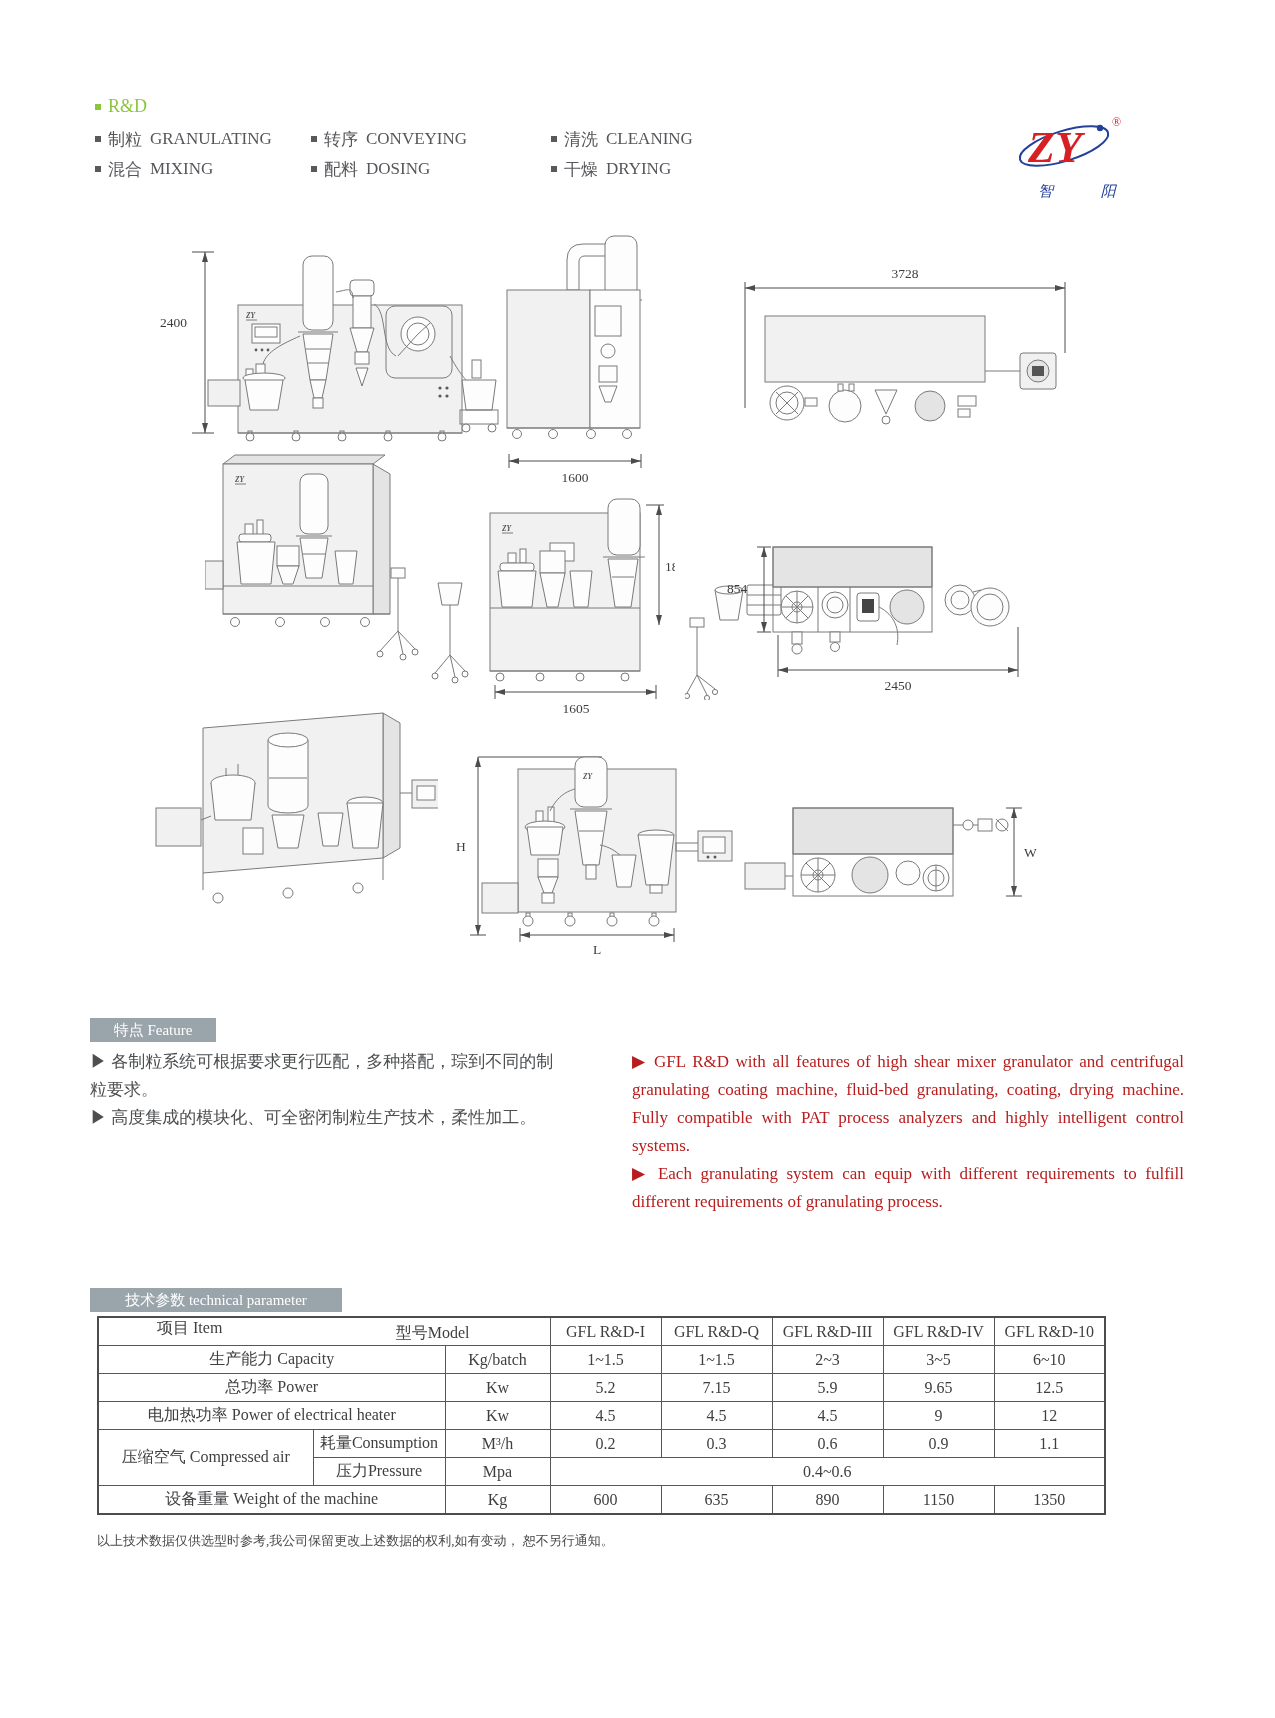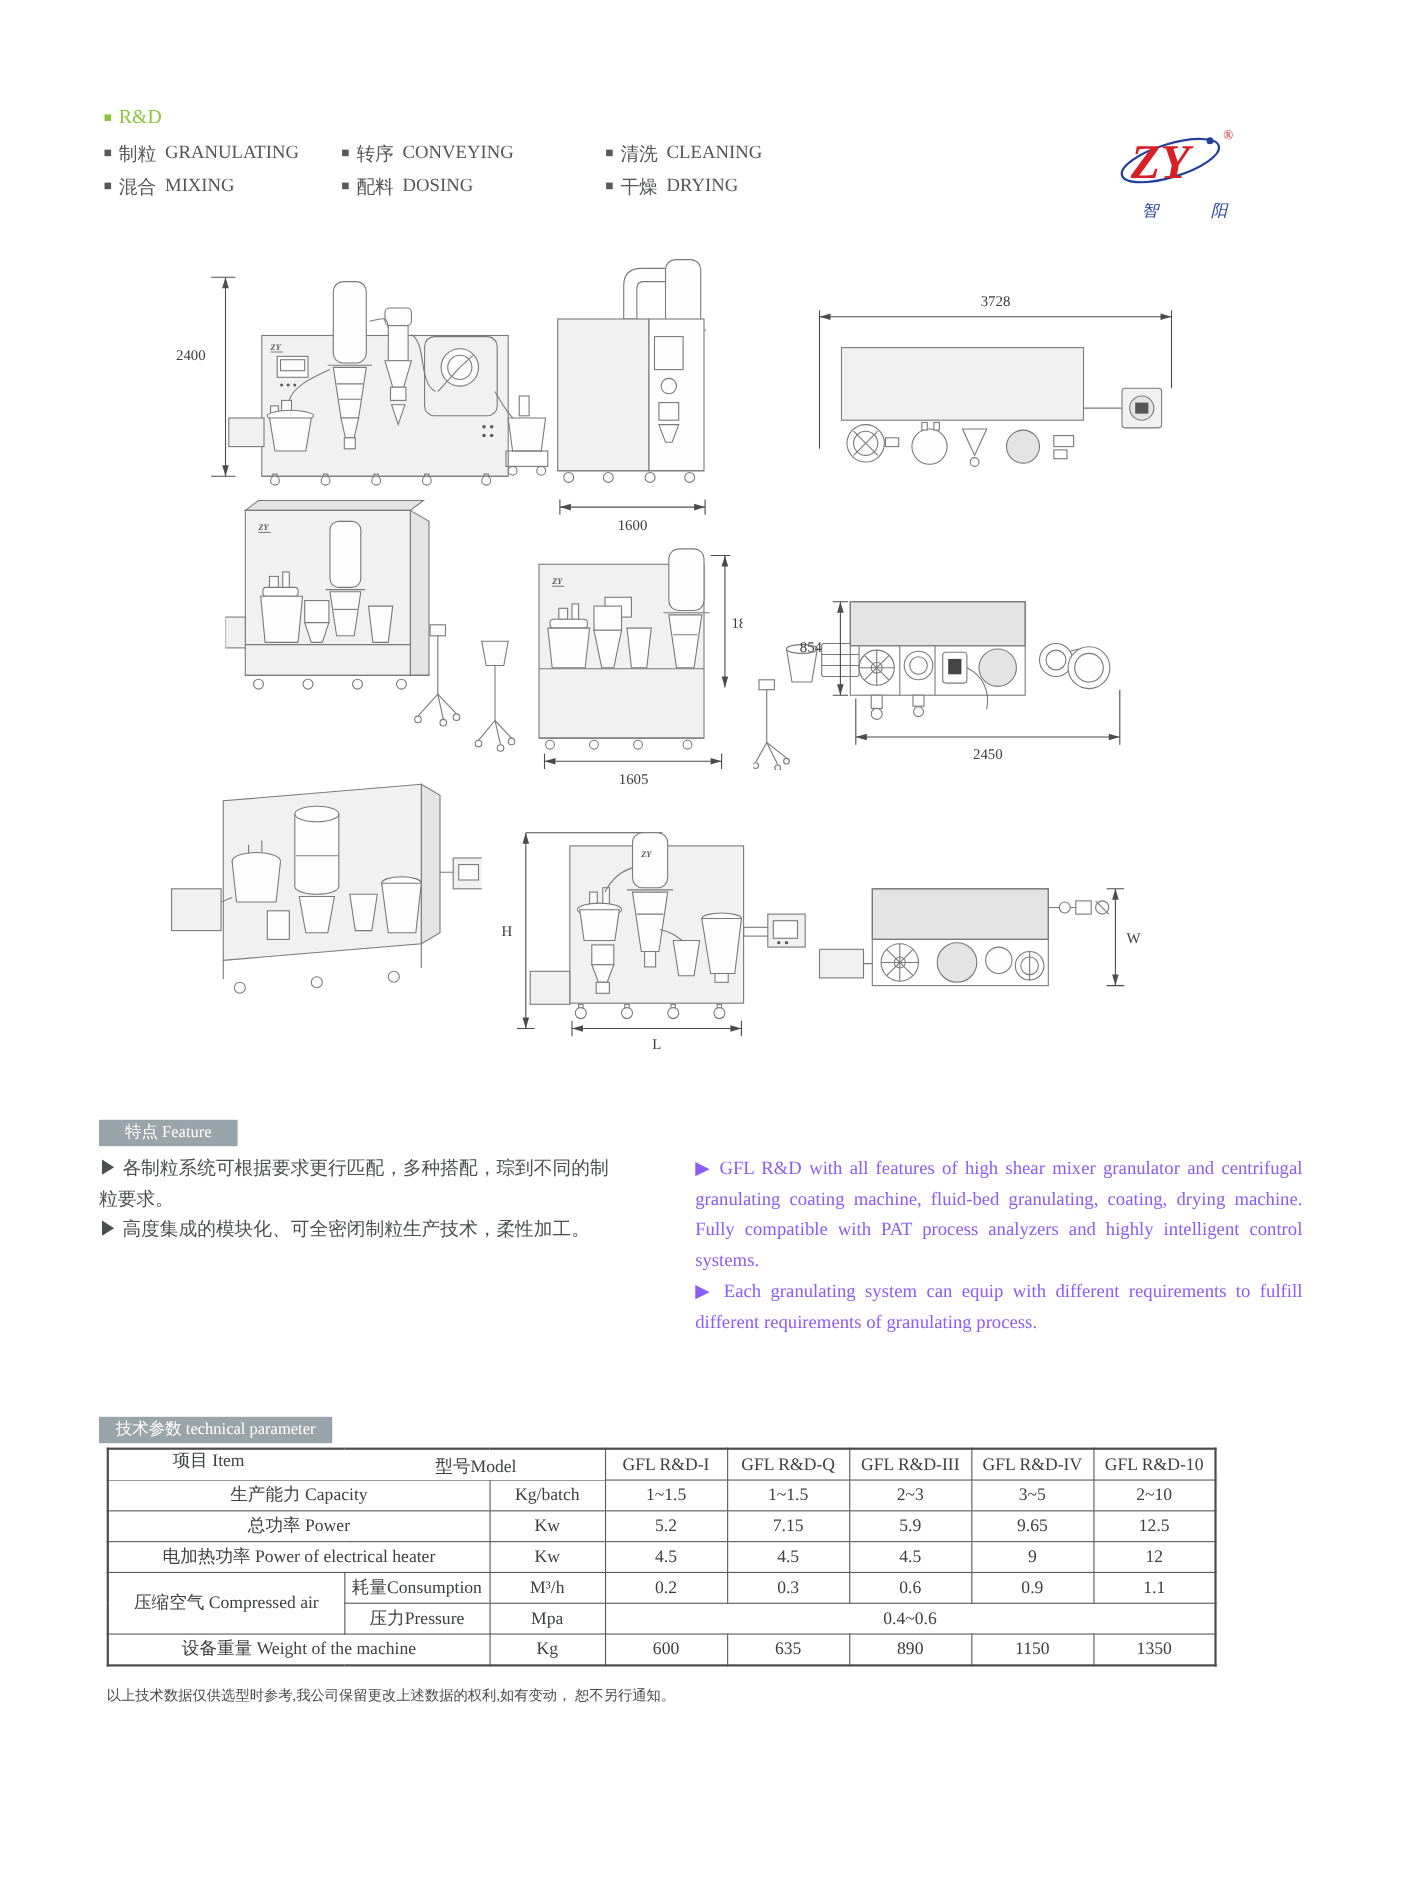--- a/index.html
+++ b/index.html
@@ -30,21 +30,21 @@
   .dot{fill:#5a5a5a;stroke:none;}
   .mini{font-size:7.5px;font-weight:bold;font-style:italic;fill:#555;}
 
   
   .badge{position:absolute;background:#9aa5ab;color:#fff;font-size:15px;height:24px;
          line-height:24px;text-align:center;}
   .feature-zh{position:absolute;left:90px;top:1048px;width:480px;font-size:17px;
               line-height:28px;color:#4c4e50;}
   .feature-zh p,.feature-en p{margin:0;}
   .feature-en{position:absolute;left:632px;top:1048px;width:552px;font-size:17px;
-              line-height:28px;color:#8b5cf6;text-align:justify;}
+              line-height:28px;color:#b91c1c;text-align:justify;}
 
   table.params{position:absolute;left:97px;top:1316px;border-collapse:collapse;
                table-layout:fixed;font-size:16px;color:#3e3f41;border:2px solid #4c4c4c;}
   table.params td{border:1px solid #585858;text-align:center;height:27px;padding:0 2px;
                   background:#fff;overflow:hidden;white-space:nowrap;}
   td.green{background:#ebf1da;}
   td.gray{background:#e9e9e9;}
   td.corner{background:#ebf1da;position:relative;height:48px;
     background-image:linear-gradient(to bottom right,
       transparent calc(50% - 0.8px), #585858 calc(50% - 0.8px),
@@ -576,21 +576,21 @@
   <div class="feature-zh">
     <p>▶ 各制粒系统可根据要求更行匹配，多种搭配，琮到不同的制粒要求。</p>
     <p>▶ 高度集成的模块化、可全密闭制粒生产技术，柔性加工。</p>
   </div>
 
   <div class="feature-en">
     <p>▶ GFL R&amp;D with all features of high shear mixer granulator and centrifugal granulating coating machine, fluid-bed granulating, coating, drying machine. Fully compatible with PAT process analyzers and highly intelligent control systems.</p>
     <p>▶ Each granulating system can equip with different requirements to fulfill different requirements of granulating process.</p>
   </div>
 
-  <div class="badge" style="left:90px;top:1288px;width:212px">技术参数  technical parameter</div>
+  <div class="badge" style="left:90px;top:1288px;width:252px">技术参数  technical parameter</div>
 
   <table class="params">
     <colgroup>
       <col style="width:215px">
         <col style="width:132px">
         <col style="width:105px">
       <col style="width:111px">
         <col style="width:111px">
         <col style="width:111px">
       <col style="width:111px">
@@ -608,21 +608,21 @@
         <td class="gray">GFL R&amp;D-IV</td>
         <td class="gray">GFL R&amp;D-10</td>
       </tr>
       <tr>
         <td class="green" colspan="2">生产能力 Capacity</td>
         <td>Kg/batch</td>
         <td>1~1.5</td>
         <td>1~1.5</td>
         <td>2~3</td>
         <td>3~5</td>
-        <td>2~10</td>
+        <td>6~10</td>
       </tr>
       <tr>
         <td class="green" colspan="2">总功率 Power</td>
         <td>Kw</td>
         <td>5.2</td>
         <td>7.15</td>
         <td>5.9</td>
         <td>9.65</td>
         <td>12.5</td>
       </tr>

